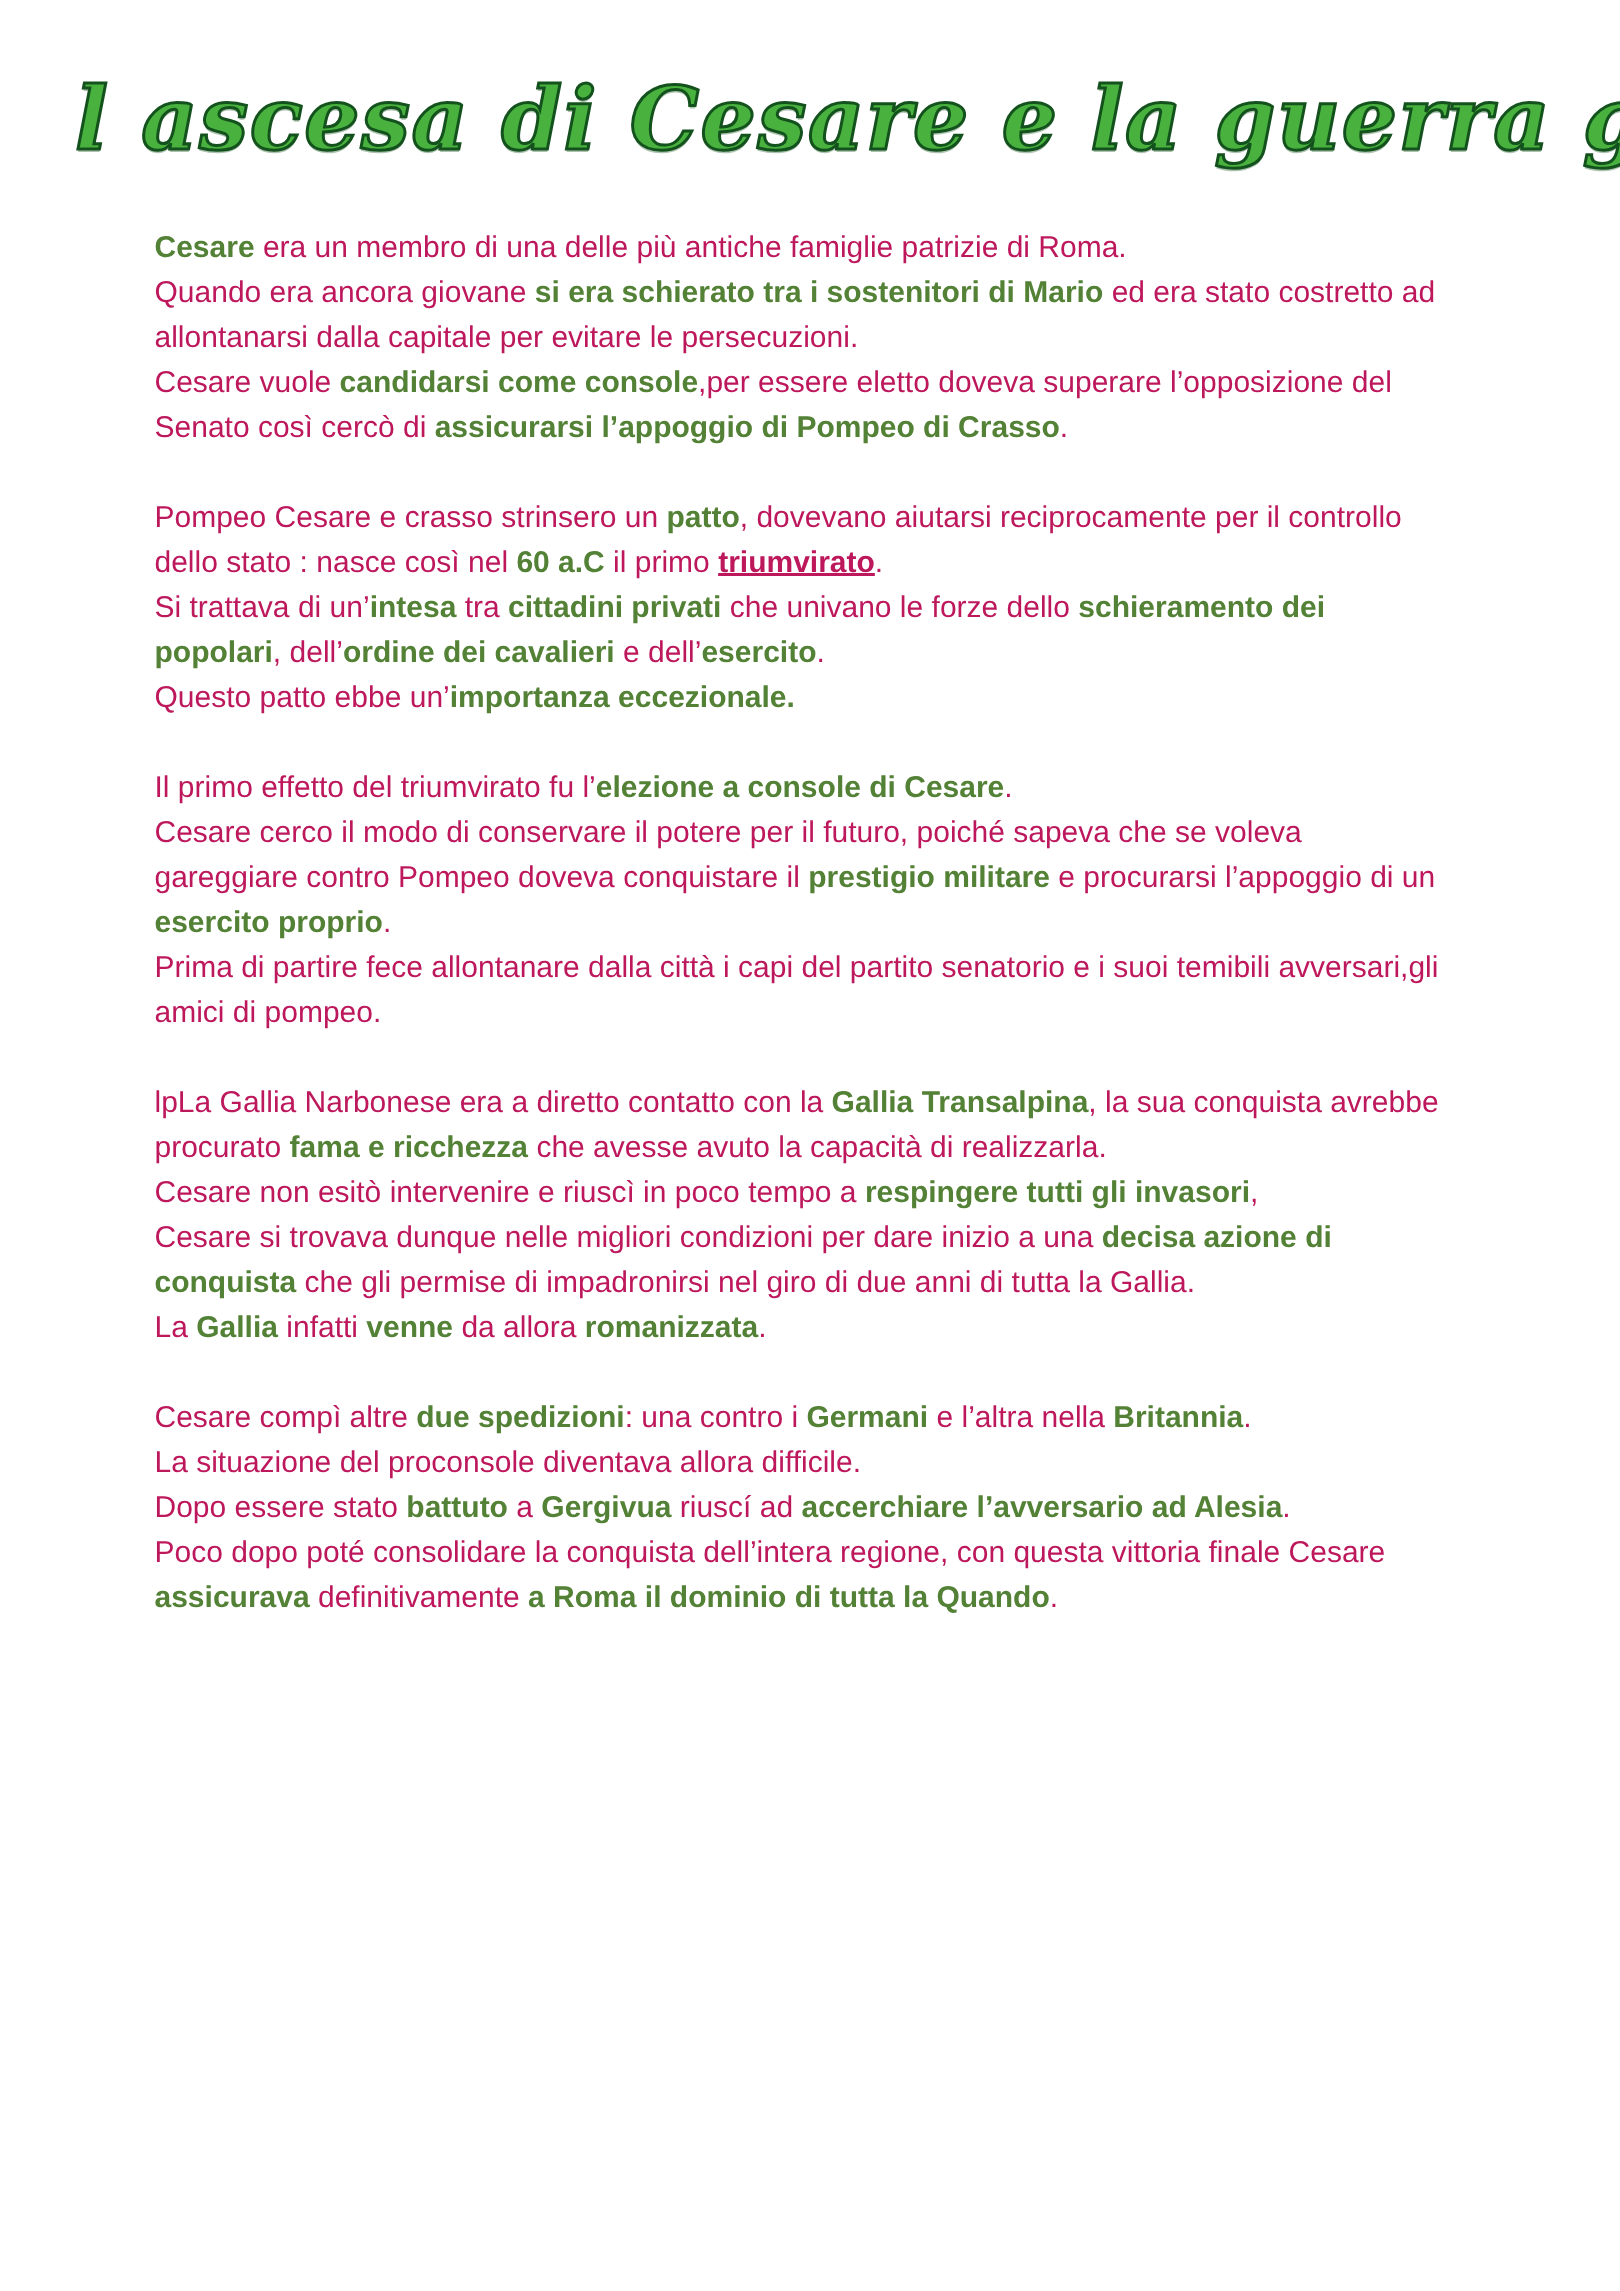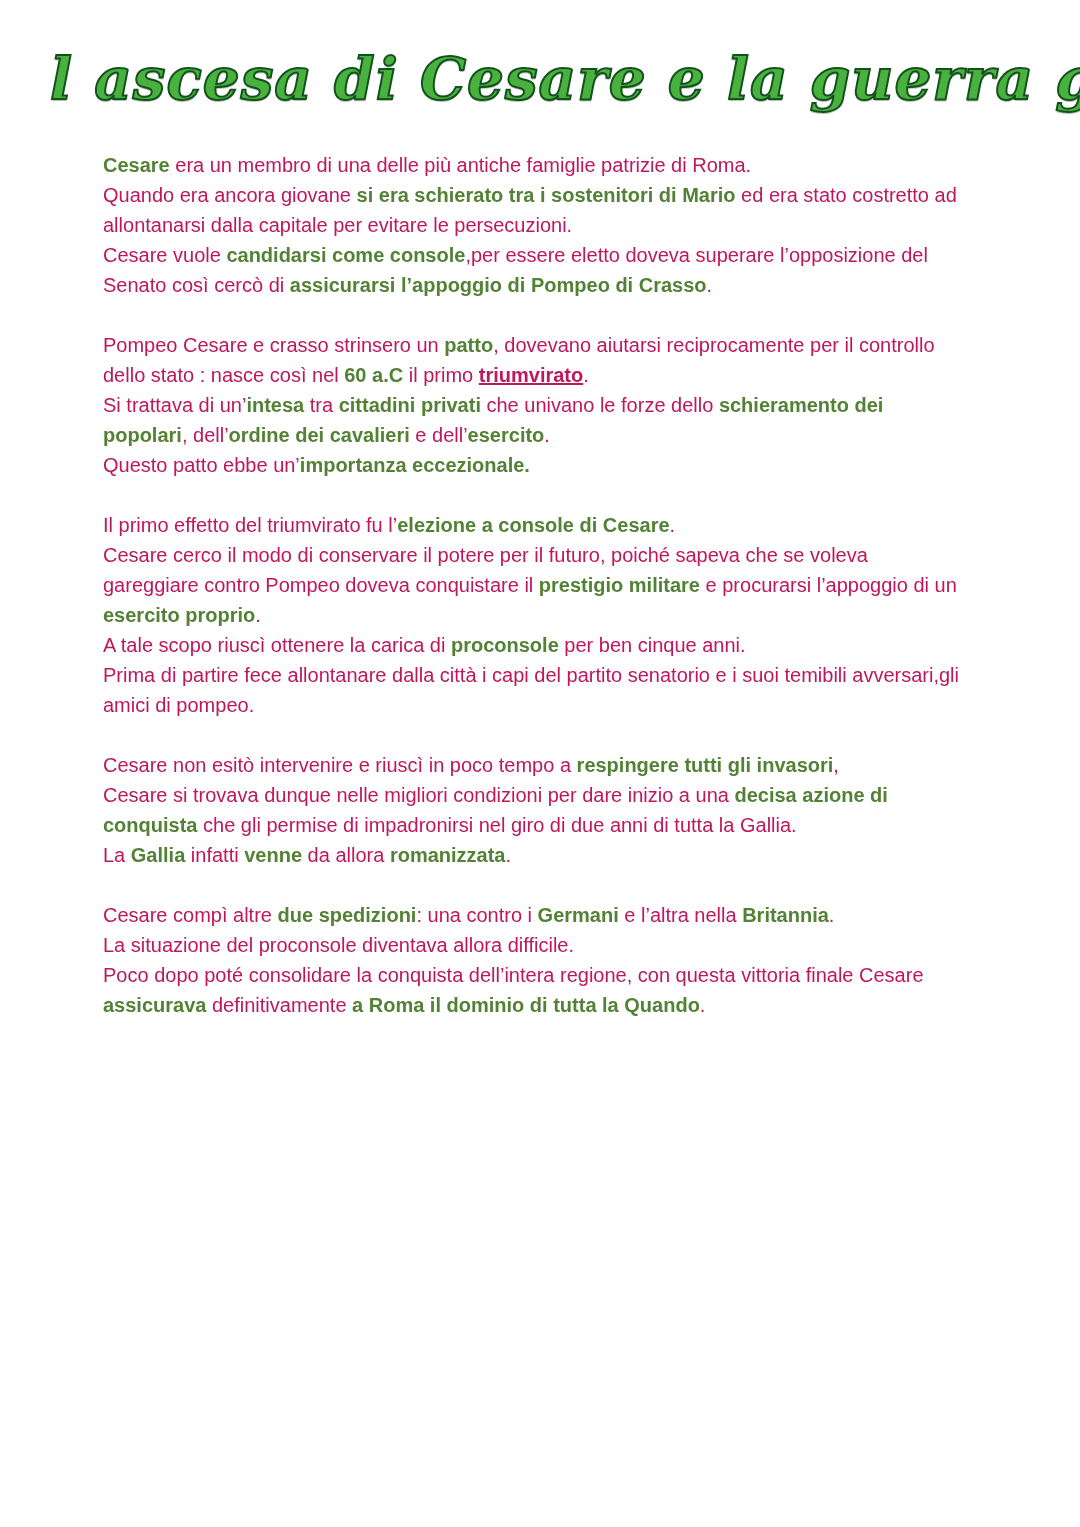--- a/index.html
+++ b/index.html
@@ -78,27 +78,28 @@
         <div class="sentence"><span class="run n">Cesare vuole </span><span class="run g">candidarsi come console</span><span class="run n">,per essere eletto doveva superare l’opposizione del Senato così cercò di </span><span class="run g">assicurarsi l’appoggio di Pompeo di Crasso</span><span class="run n">.</span></div>
       </div>
       <div class="block">
         <div class="sentence"><span class="run n">Pompeo Cesare e crasso strinsero un </span><span class="run g">patto</span><span class="run n">, dovevano aiutarsi reciprocamente per il controllo dello stato : nasce così nel </span><span class="run g">60 a.C</span><span class="run n">  il primo </span><span class="run gu">triumvirato</span><span class="run n">.</span></div>
         <div class="sentence"><span class="run n">Si trattava di un’</span><span class="run g">intesa</span><span class="run n"> tra </span><span class="run g">cittadini privati</span><span class="run n"> che univano le forze dello </span><span class="run g">schieramento dei popolari</span><span class="run n">, dell’</span><span class="run g">ordine dei cavalieri</span><span class="run n"> e dell’</span><span class="run g">esercito</span><span class="run n">.</span></div>
         <div class="sentence"><span class="run n">Questo patto ebbe un’</span><span class="run g">importanza eccezionale.</span></div>
       </div>
       <div class="block">
         <div class="sentence"><span class="run n">Il primo effetto del triumvirato fu l’</span><span class="run g">elezione a console di Cesare</span><span class="run n">.</span></div>
         <div class="sentence"><span class="run n">Cesare cerco il modo di conservare il potere per il futuro, poiché sapeva che se voleva gareggiare contro Pompeo doveva conquistare il </span><span class="run g">prestigio militare</span><span class="run n"> e procurarsi l’appoggio di un </span><span class="run g">esercito proprio</span><span class="run n">.</span></div>
-        <div class="sentence"><span class="run n">A tale scopo riuscì ottenere la carica di </span><span class="run g">proconsole</span><span class="run n"> per ben cinque anni.</span></div>
         <div class="sentence"><span class="run n">Prima di partire fece allontanare dalla città i capi del partito senatorio e i suoi temibili avversari,gli amici di pompeo.</span></div>
       </div>
       <div class="block">
+        <div class="sentence"><span class="run n">lpLa Gallia Narbonese era a diretto contatto con la </span><span class="run g">Gallia Transalpina</span><span class="run n">, la sua conquista avrebbe procurato </span><span class="run g">fama e ricchezza</span><span class="run n"> che avesse avuto la capacità di realizzarla.</span></div>
         <div class="sentence"><span class="run n">Cesare non esitò intervenire e riuscì in poco tempo a </span><span class="run g">respingere tutti gli invasori</span><span class="run n">,</span></div>
         <div class="sentence"><span class="run n">Cesare si trovava dunque nelle migliori condizioni per dare inizio a una </span><span class="run g">decisa azione di conquista</span><span class="run n"> che gli permise di impadronirsi nel giro di due anni di tutta la Gallia.</span></div>
         <div class="sentence"><span class="run n">La </span><span class="run g">Gallia</span><span class="run n"> infatti </span><span class="run g">venne</span><span class="run n"> da allora </span><span class="run g">romanizzata</span><span class="run n">.</span></div>
       </div>
       <div class="block">
         <div class="sentence"><span class="run n">Cesare compì altre </span><span class="run g">due spedizioni</span><span class="run n">: una contro i </span><span class="run g">Germani</span><span class="run n"> e l’altra nella </span><span class="run g">Britannia</span><span class="run n">.</span></div>
         <div class="sentence"><span class="run n">La situazione del proconsole diventava allora difficile.</span></div>
+        <div class="sentence"><span class="run n">Dopo essere stato </span><span class="run g">battuto</span><span class="run n"> a </span><span class="run g">Gergivua</span><span class="run n">  riuscí ad </span><span class="run g">accerchiare l’avversario ad Alesia</span><span class="run n">.</span></div>
         <div class="sentence"><span class="run n">Poco dopo poté consolidare la conquista dell’intera regione, con questa vittoria finale Cesare </span><span class="run g">assicurava</span><span class="run n"> definitivamente </span><span class="run g">a Roma il dominio di tutta la Quando</span><span class="run n">.</span></div>
       </div>
     </div>
 </div>
 
 </body></html>

